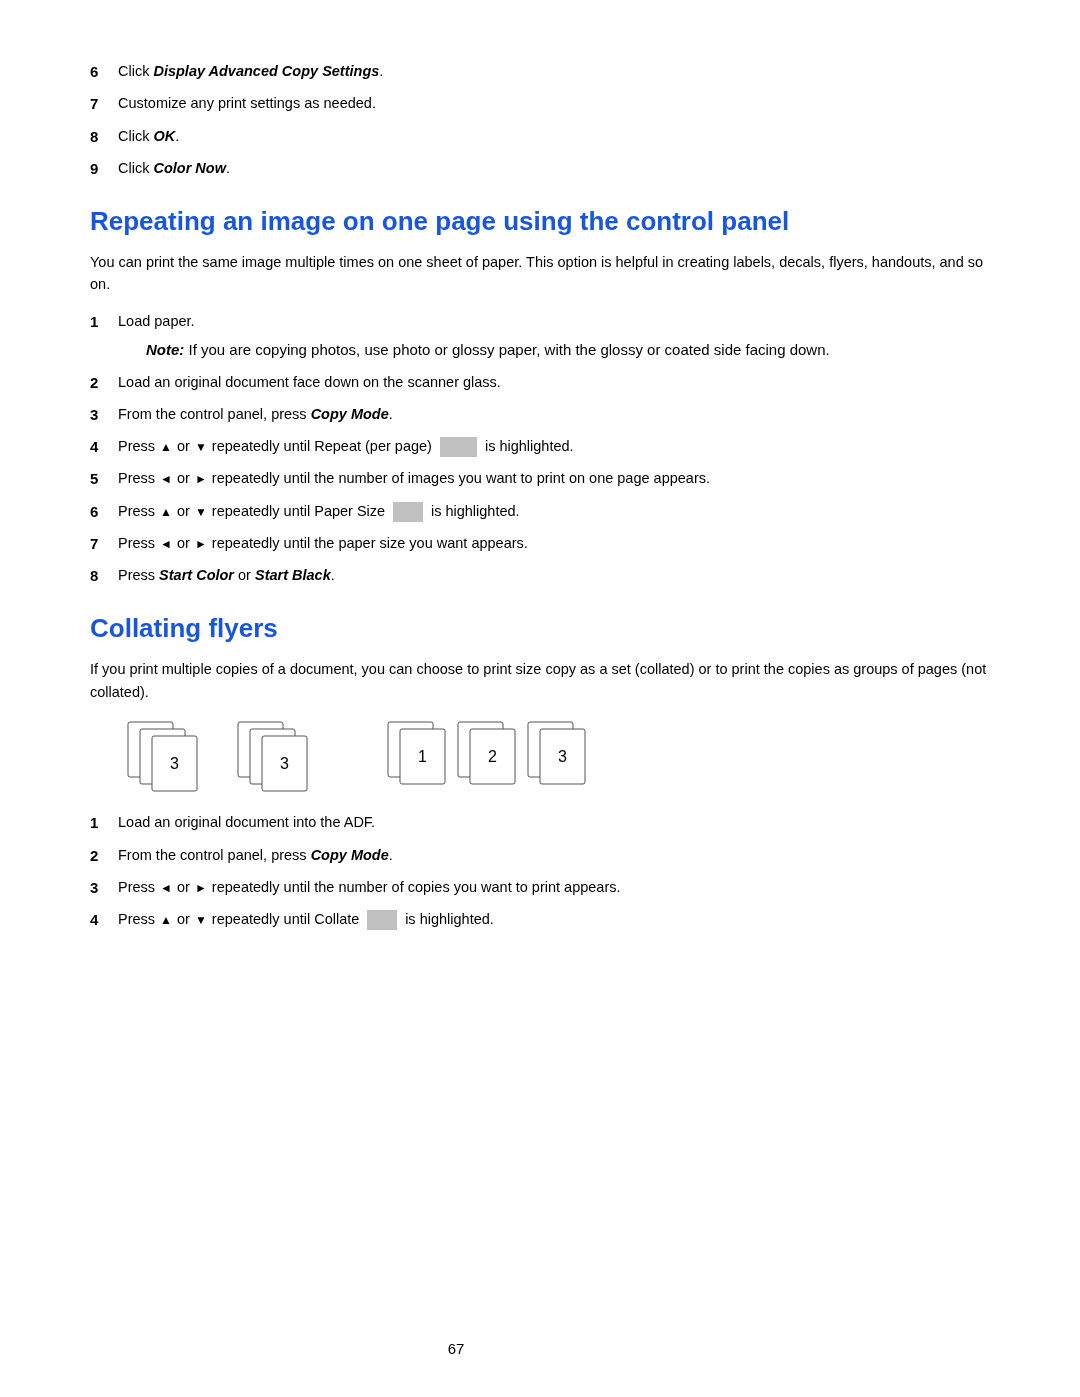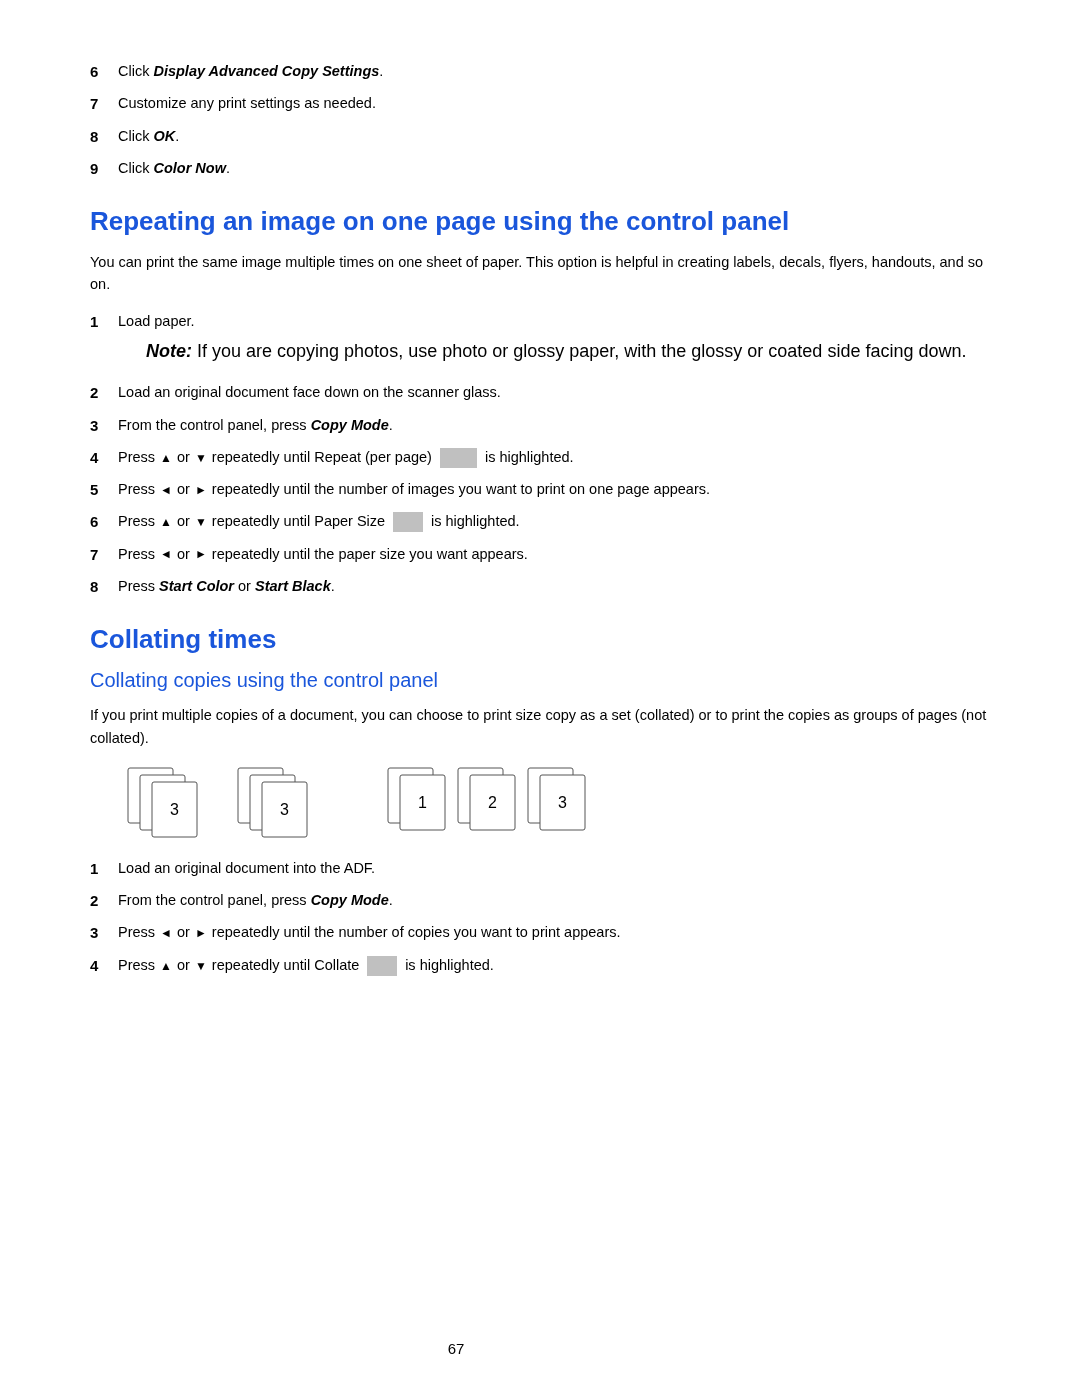--- a/index.html
+++ b/index.html
@@ -59,22 +59,22 @@
     .step-content {
       flex: 1;
     }
 
     .step-content b {
       font-weight: bold;
       font-style: italic;
     }
 
     .note-box {
-      margin: 6px 0 6px 28px;
-      font-size: 18px;
+      margin: 6px 0 0 28px;
+      font-size: 15px;
       line-height: 1.55;
     }
 
     .note-box b {
       font-weight: bold;
     }
 
     .inline-icon {
       display: inline-block;
       font-size: 12px;
@@ -193,23 +193,22 @@
     </li>
 
     <li>
       <span class="step-num">8</span>
       <span class="step-content">Press <b>Start Color</b> or <b>Start Black</b>.</span>
     </li>
   </ul>
 </div>
 
 <div style="margin-top: 22px;">
-  <h1 class="section-heading">Collating times</h1>
-
-  <h2 class="sub-heading">Collating copies using the control panel</h2>
+  <h1 class="section-heading">Collating flyers</h1>
+
 
   <p class="intro-text">If you print multiple copies of a document, you can choose to print size copy as a set (collated) or to print the copies as groups of pages (not collated).</p>
 
 
   <div class="collate-images">
 
     <svg width="260" height="80">
 
       <rect x="10" y="5" width="45" height="55" rx="2" fill="white" stroke="#555" stroke-width="1"></rect>
       <text x="28" y="38" font-size="16" fill="#000">1</text>

